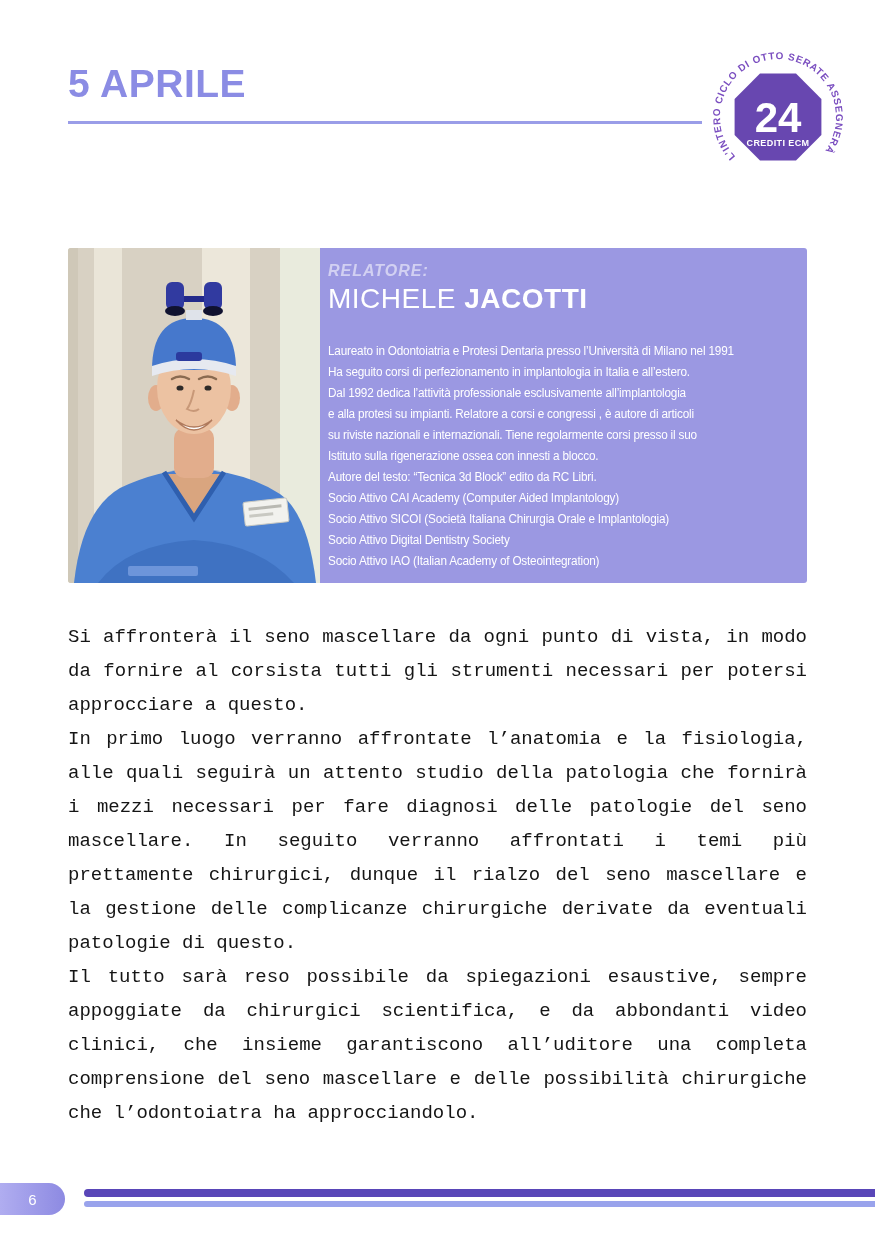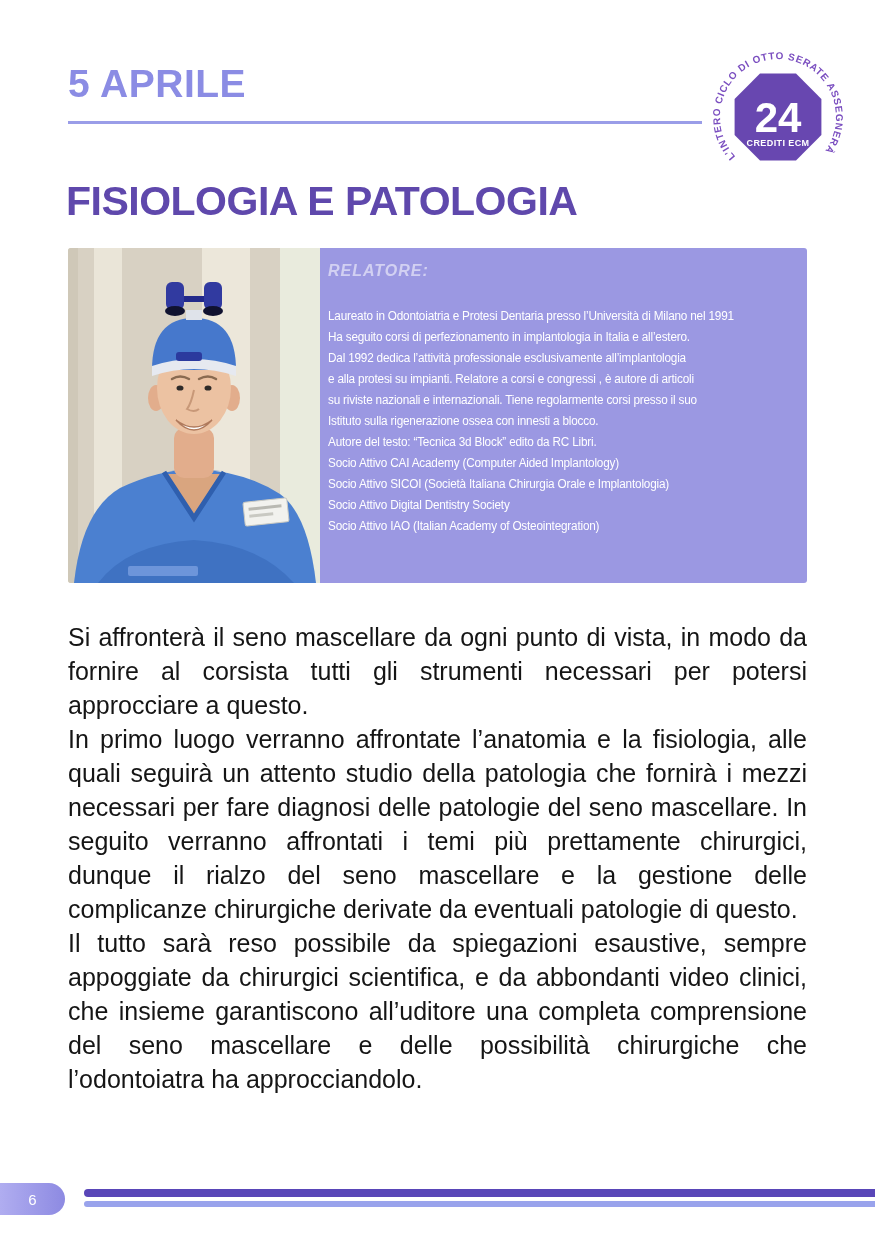--- a/index.html
+++ b/index.html
@@ -49,21 +49,21 @@
   .speaker-name .last { font-weight:bold; }
   .bio {
     margin-top:26px; color:#ffffff; font-size:12.5px; line-height:21px;
     letter-spacing:-0.2px; white-space:nowrap;
     transform:scaleX(0.94); transform-origin:left top;
   }
 
   
   .description {
     position:absolute; left:68px; top:620px; width:739px;
-    font-size:25px; line-height:34px; color:#151515; text-align:justify;
+    font-size:19px; line-height:34px; color:#151515; text-align:justify;font-family:Liberation Mono, monospace;
   }
   .description p { margin:0; }
 
   
   .page-tab {
     position:absolute; left:0; top:1183px; width:65px; height:32px;
     background:linear-gradient(90deg,#b0adf0 0%,#8d8ae2 100%);
     border-radius:0 16px 16px 0; color:#ffffff; font-size:15px;
     display:flex; align-items:center; justify-content:center;
   }
@@ -89,21 +89,21 @@
       <path id="ringPath" d="M34,116 A58,58 0 1 1 116,116" fill="none"></path>
     </defs>
     <text class="ring-text">
       <textPath href="#ringPath" xlink:href="#ringPath" startOffset="2" textLength="262" lengthAdjust="spacingAndGlyphs">L’INTERO CICLO DI OTTO SERATE ASSEGNERÀ</textPath>
     </text>
     <path class="octagon" d="M57,31.6 L93,31.6 L118.4,57 L118.4,93 L93,118.4 L57,118.4 L31.6,93 L31.6,57 Z"></path>
     <text class="credits-number" x="75" y="90">24</text>
     <text class="credits-label" x="75" y="104">CREDITI ECM</text>
   </svg>
 
-  <h1 class="page-title"><br><span>FISIOLOGIA E PATOLOGIA</span></h1>
+  <h1 class="page-title"><br></h1>
 
   <div class="hero">
 
     <div class="photo">
       <svg viewBox="0 0 252 335" width="252" height="335">
         <g>
           <rect x="0" y="0" width="252" height="335" fill="#d8d1c3"></rect>
           <rect x="0" y="0" width="10" height="335" fill="#cfc8b8"></rect>
           <rect x="26" y="0" width="28" height="335" fill="#eae5d8"></rect>
           <rect x="134" y="0" width="48" height="335" fill="#ece7da"></rect>
@@ -144,20 +144,21 @@
             <rect x="176" y="252" width="44" height="24" rx="2" fill="#f2f2ee" stroke="#c9c9c2"></rect>
             <rect x="181" y="258" width="33" height="3" fill="#b9b9b2"></rect>
             <rect x="181" y="265" width="24" height="3" fill="#c9c9c2"></rect>
           </g>
         </g>
       </svg>
     </div>
 
     <div class="info-panel">
       <div class="role-label">RELATORE:</div>
+      <div class="speaker-name"><span class="first">MICHELE</span> <span class="last">JACOTTI</span></div>
       <div class="bio">
         <div>Laureato in Odontoiatria e Protesi Dentaria presso l’Università di Milano nel 1991</div>
         <div>Ha seguito corsi di perfezionamento in implantologia in Italia e all’estero.</div>
         <div>Dal 1992 dedica l’attività professionale esclusivamente all’implantologia</div>
         <div>e alla protesi su impianti. Relatore a corsi e congressi , è autore di articoli</div>
         <div>su riviste nazionali e internazionali. Tiene regolarmente corsi presso il suo</div>
         <div>Istituto sulla rigenerazione ossea con innesti a blocco.</div>
         <div>Autore del testo: “Tecnica 3d Block” edito da RC Libri.</div>
         <div>Socio Attivo CAI Academy (Computer Aided Implantology)</div>
         <div>Socio Attivo SICOI (Società Italiana Chirurgia Orale e Implantologia)</div>

